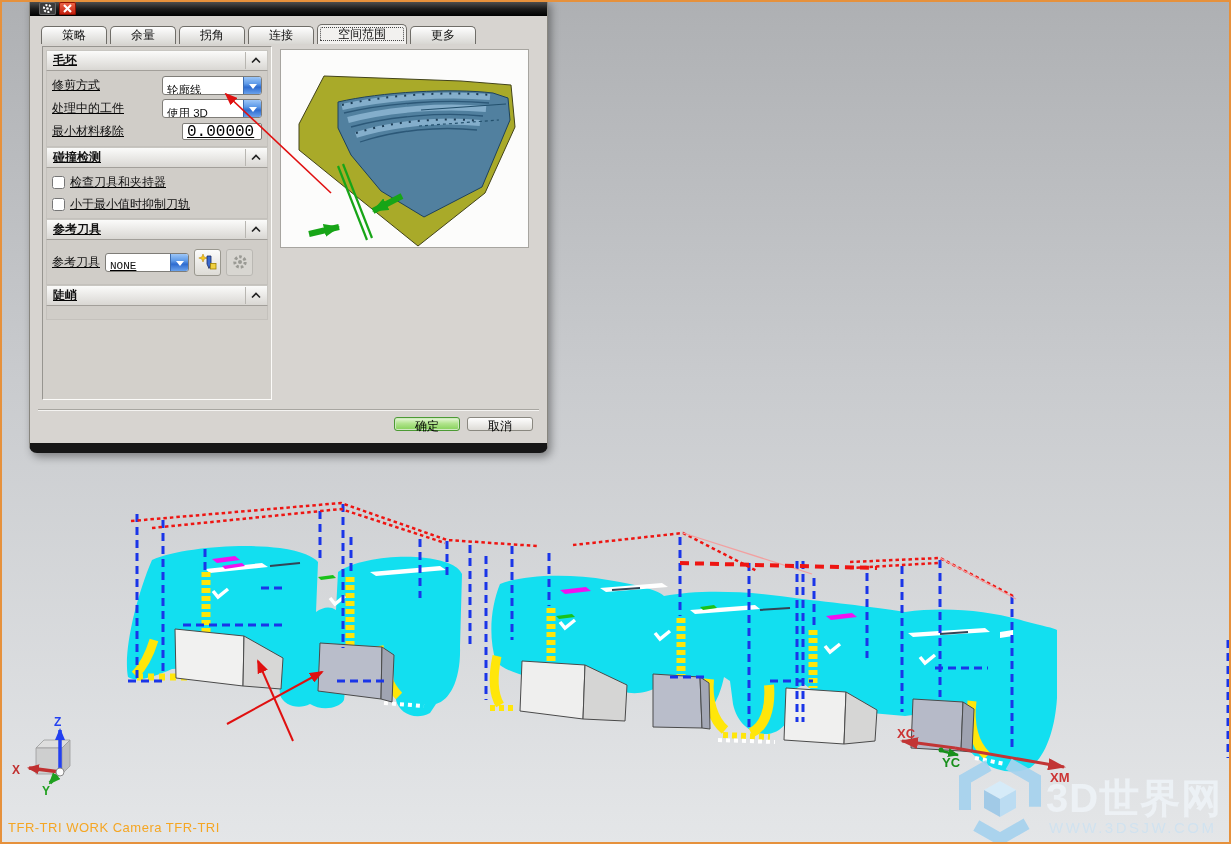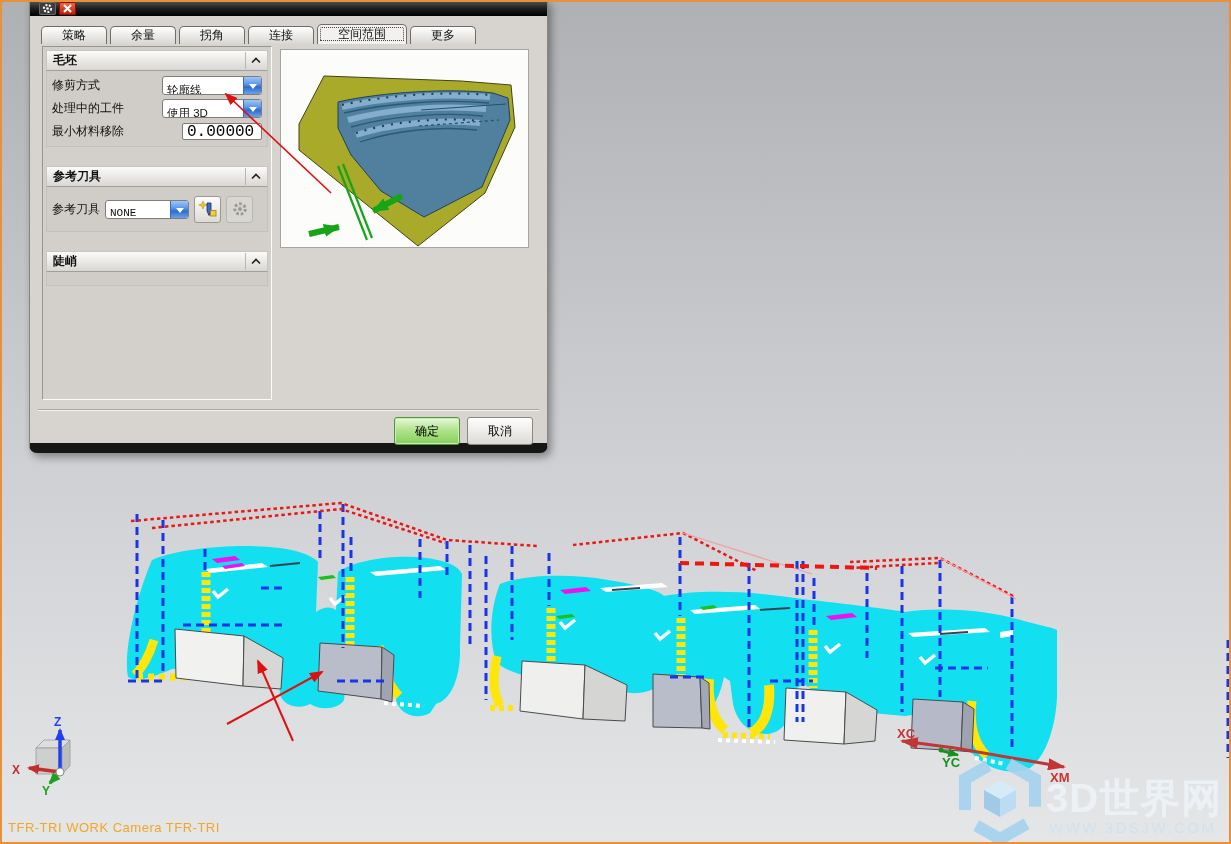--- a/index.html
+++ b/index.html
@@ -25,21 +25,21 @@
   .tb-btn.gear{background:#3c3c3c;box-shadow:inset 0 0 0 1px #666;}
   .tb-btn.close{background:linear-gradient(#f06a4a,#c01808);box-shadow:inset 0 0 0 1px #8f1000;}
   .tabs{position:absolute;top:25px;left:11px;display:flex;align-items:flex-end;height:19px;}
   .tab{height:17px;line-height:17px;padding:0 20px;font-size:12px;color:#111;
     background:linear-gradient(#fefefe,#d8d7d3);border:1px solid #6f6d68;border-bottom:none;
     border-radius:5px 5px 0 0;margin-right:3px;cursor:pointer;}
   .tab.active{background:#f2f1ef;height:19px;line-height:19px;outline:1px dotted #444;outline-offset:-4px;}
   .panel{position:absolute;left:12px;top:46px;width:230px;height:354px;box-sizing:border-box;
     background:#d3d0cb;border:1px solid #979590;border-right-color:#fcfbf9;border-bottom-color:#fcfbf9;
     padding:3px;overflow:hidden;}
-  .section{margin-bottom:19px;}
+  .section{margin-bottom:0;text-decoration:underline;}
   .sec-h{height:21px;box-sizing:border-box;display:flex;align-items:center;justify-content:space-between;
     padding:0 1px 0 6px;font-size:12px;font-weight:bold;color:#111;
     background:linear-gradient(#fbfbfa,#d9d7d3);border:1px solid #c8c6c1;border-bottom-color:#a29f9a;}
   .col-btn{width:20px;height:17px;display:flex;align-items:center;justify-content:center;border-left:1px solid #b8b6b1;cursor:pointer;}
   .sec-b{background:#d0cdc8;border:1px solid #c4c1bc;border-top:none;padding:3px 5px;}
   .row{display:flex;align-items:center;justify-content:space-between;height:23px;font-size:12px;color:#111;}
   .combo{display:inline-flex;align-items:stretch;width:100px;height:19px;background:#fff;
     border:1px solid #7f7d78;border-radius:3px;box-sizing:border-box;overflow:hidden;cursor:pointer;}
   .combo.small{width:84px;}
   .ctext{flex:1;font-size:11.5px;padding:6px 0 0 4px;white-space:nowrap;overflow:hidden;}
@@ -53,21 +53,21 @@
   .cbrow input{width:13px;height:13px;margin:0;}
   .ref-row{display:flex;align-items:center;gap:5px;height:38px;font-size:12px;color:#111;}
   .icon-btn{width:27px;height:27px;box-sizing:border-box;border:1px solid #9a988f;border-radius:3px;
     background:linear-gradient(#fcfcfb,#dddbd6);display:flex;align-items:center;justify-content:center;cursor:pointer;}
   .icon-btn.disabled{background:#d8d6d1;border-color:#bab8b3;cursor:default;}
   .steep-body{height:13px;background:#d0cdc8;border:1px solid #c4c1bc;border-top:none;}
   .preview{position:absolute;left:250px;top:49px;width:249px;height:199px;box-sizing:border-box;
     background:#fcfcfb;border:1px solid #a7a5a0;}
   .btn-sep{position:absolute;left:8px;right:8px;top:409px;border-top:1px solid #a8a6a1;border-bottom:1px solid #f4f3f1;}
   .btns{position:absolute;top:417px;right:14px;display:flex;gap:7px;}
-  .btn{height:28px;width:66px;font-size:12px;border-radius:3px;color:#000;padding:0;cursor:pointer;
+  .btn{height:14px;width:66px;font-size:12px;border-radius:3px;color:#000;padding:0;cursor:pointer;
     font-family:Liberation Sans, sans-serif;}
   .btn.ok{background:linear-gradient(#e8f8dc,#b2e48e 45%,#84d158);border:1px solid #4c9a34;box-shadow:inset 0 0 0 1px #cfe8c0;}
   .btn.cancel{background:linear-gradient(#fefefe,#dddbd6);border:1px solid #8a8880;}
 </style>
 </head>
 <body>
 
 <svg id="scene" width="1231" height="844" viewBox="0 0 1231 844">
   <defs>
     <marker id="mr" markerUnits="userSpaceOnUse" markerWidth="14" markerHeight="11" refX="12" refY="5.5" orient="auto">
@@ -311,20 +311,40 @@
               </span>
           </span>
         </div>
         <div class="row">
           <span class="lbl">最小材料移除</span>
           <input class="num" value="0.00000" style="">
         </div>
       </div>
     </div>
 
+    <div class="section">
+      <div class="sec-h">
+        <span>碰撞检测</span>
+        <span class="col-btn">
+          <svg width="10" height="7" viewBox="0 0 10 7">
+              <polyline points="1,5.5 5,1.5 9,5.5" fill="none" stroke="#222" stroke-width="1.6"></polyline>
+            </svg>
+        </span>
+      </div>
+      <div class="sec-b">
+        <label class="cbrow">
+          <input type="checkbox" style="">
+          <span>检查刀具和夹持器</span>
+        </label>
+        <label class="cbrow">
+          <input type="checkbox" style="">
+          <span>小于最小值时抑制刀轨</span>
+        </label>
+      </div>
+    </div>
 
 
     <div class="section">
       <div class="sec-h">
         <span>参考刀具</span>
         <span class="col-btn">
           <svg width="10" height="7" viewBox="0 0 10 7">
               <polyline points="1,5.5 5,1.5 9,5.5" fill="none" stroke="#222" stroke-width="1.6"></polyline>
             </svg>
         </span>

